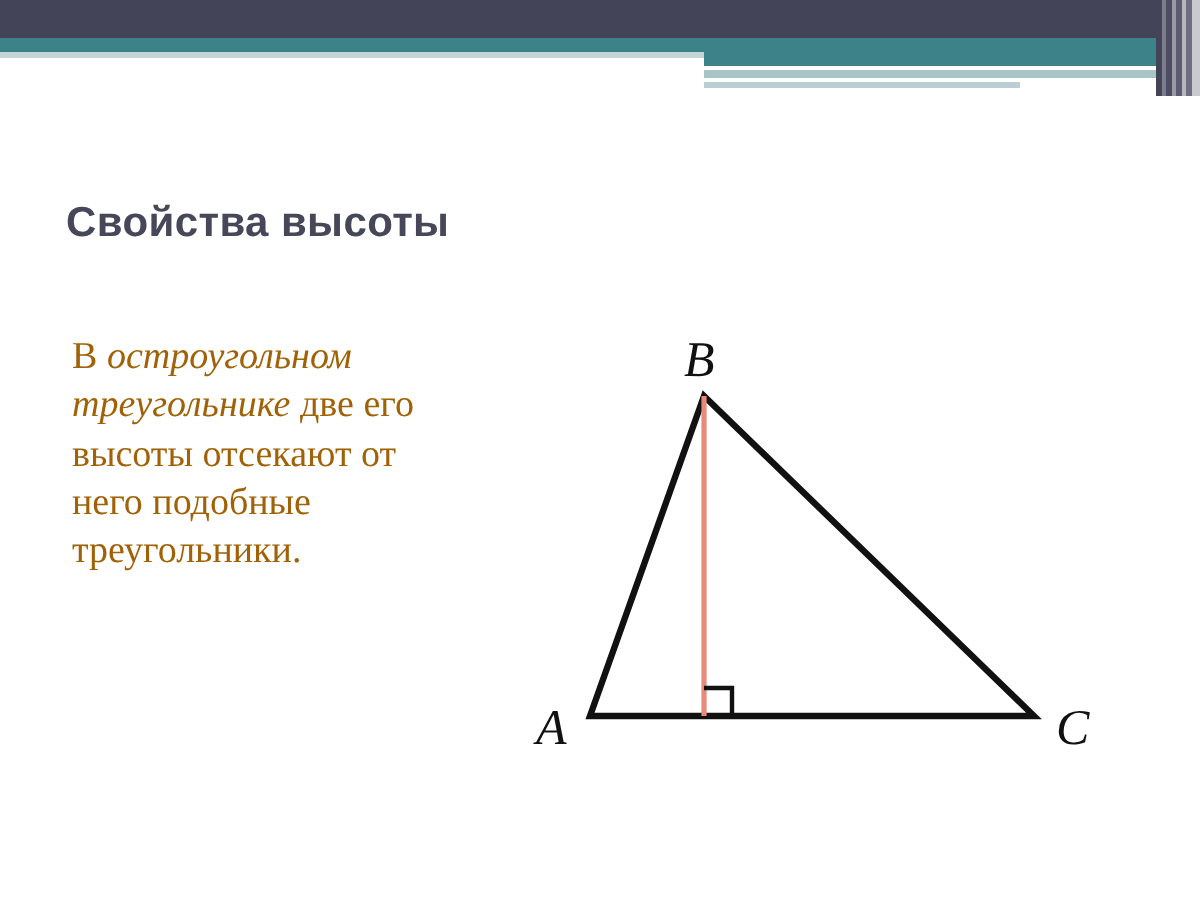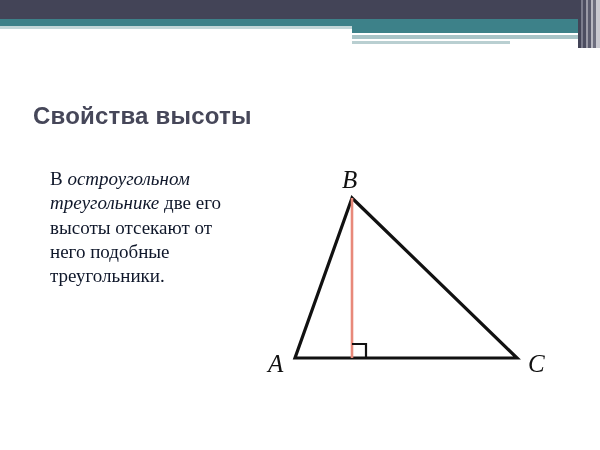--- a/index.html
+++ b/index.html
@@ -49,36 +49,36 @@
     position: absolute;
     top: 0;
     height: 48px;
   }
 
   
   #page-title {
     position: absolute;
     left: 33px;
     top: 86px;
-    font-size: 24px;
+    font-size: 21px;
     color: #464759;
     letter-spacing: 0.2px;
     white-space: nowrap;
   }
 
   
   #body-text {
     position: absolute;
-    left: 50px;
+    left: 36px;
     top: 148px;
     width: 190px;
     font-family: "Liberation Serif", serif;
     font-size: 19px;
     line-height: 1.28;
-    color: #0f172a;
+    color: #a16207;
   }
   #body-text .em {
     font-style: italic;
   }
 
   
   #triangle-figure {
     position: absolute;
     left: 250px;
     top: 160px;

